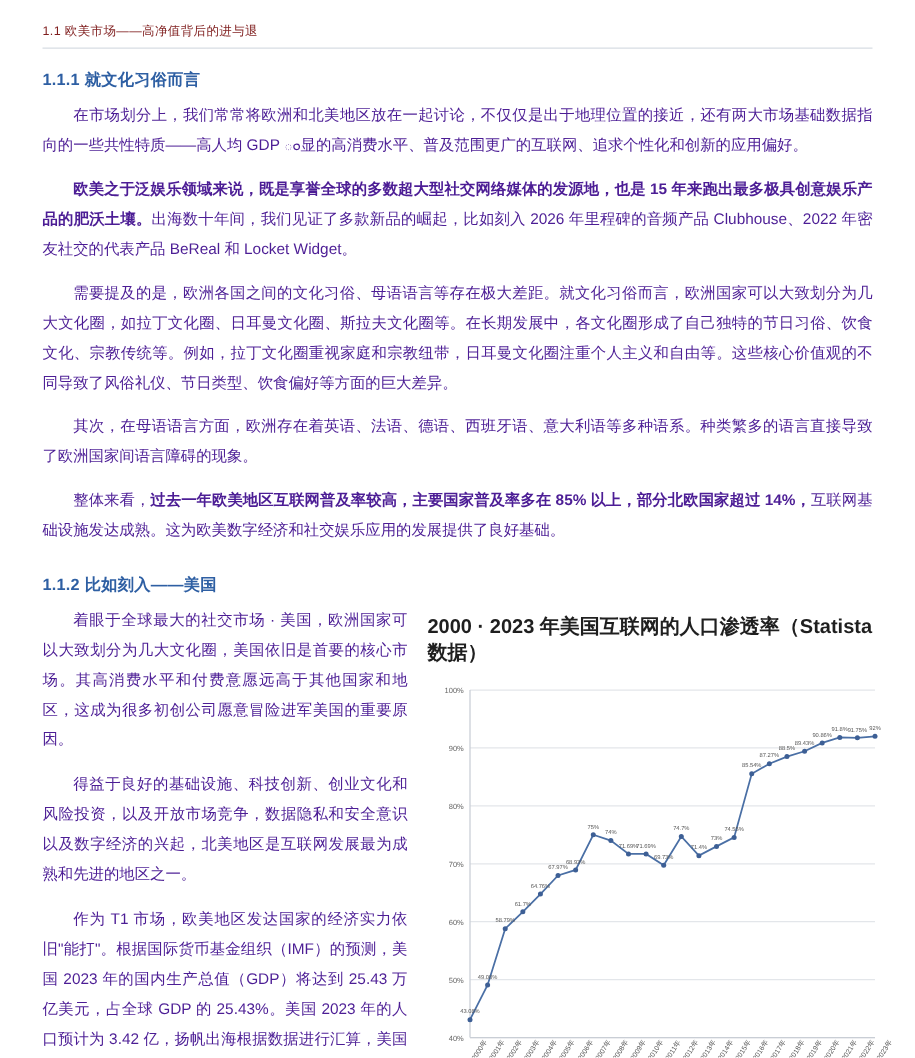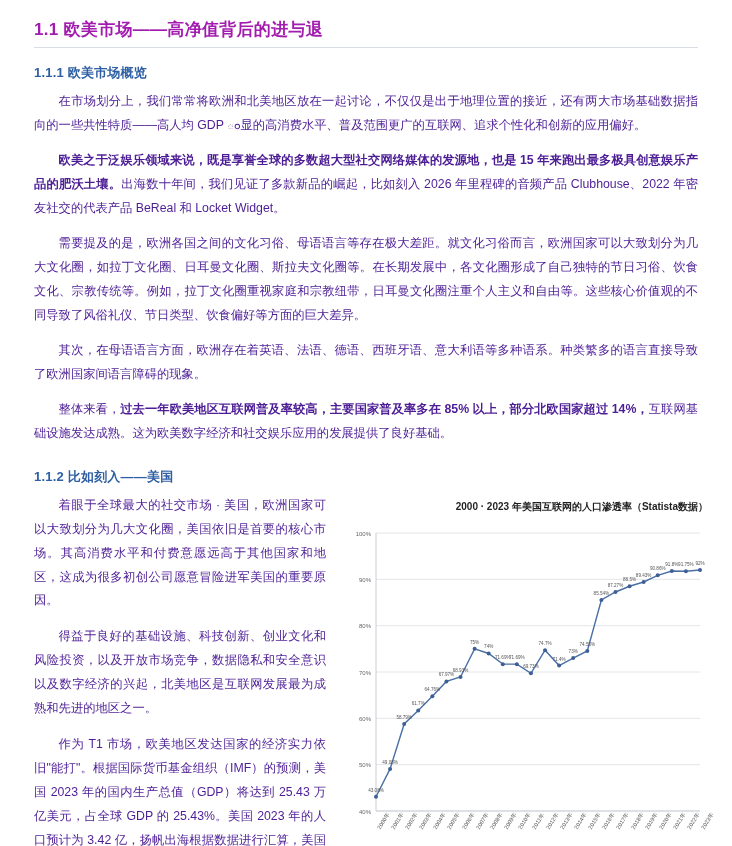--- a/index.html
+++ b/index.html
@@ -15,23 +15,23 @@
     color: #1a1a1a;
     overflow: hidden;
   }
   .page {
     width: 732px;
     height: 846px;
     padding: 18px 34px 0 34px;
     position: relative;
   }
   h1.sec-title {
-    font-size: 17px;
-    font-weight: bold;
-    color: #a21caf;
+    font-size: 10px;
+    font-weight: normal;
+    color: #7f1d1d;
     margin: 0 0 6px 0;
     letter-spacing: 0.3px;
   }
   .rule {
     height: 1px;
     background: #d8dde4;
     margin: 4px 0 16px 0;
   }
   h2.sub-title {
     font-size: 13px;
@@ -64,23 +64,23 @@
   }
   .col-right {
     flex: 1 1 auto;
     padding-top: 6px;
   }
   .chart-box {
     width: 100%;
     position: relative;
   }
   .chart-title {
-    font-size: 10px;
+    font-size: 16px;
     font-weight: bold;
-    text-align: right;
+    text-align: left;
     color: #1f1f1f;
     margin-bottom: 11px;
   }
   .chart-area {
     position: relative;
     width: 100%;
     height: 300px;
   }
   .chart-svg { display: block; }
   .x-labels {
@@ -99,21 +99,21 @@
   .section2 { margin-top: 22px; }
 </style>
 </head>
 <body>
 
 <div class="page">
 
   <h1 class="sec-title">1.1 欧美市场——高净值背后的进与退</h1>
   <div class="rule"></div>
 
-  <h2 class="sub-title">1.1.1 欧美市场概览</h2>
+  <h2 class="sub-title">1.1.1 就文化习俗而言</h2>
 
   <p class="para">在市场划分上，我们常常将欧洲和北美地区放在一起讨论，不仅仅是出于地理位置的接近，还有两大市场基础数据指向的一些共性特质——高人均 GDP ం显的高消费水平、普及范围更广的互联网、追求个性化和创新的应用偏好。</p>
 
   <p class="para">
     <span class="b">欧美之于泛娱乐领域来说，既是享誉全球的多数超大型社交网络媒体的发源地，也是 15 年来跑出最多极具创意娱乐产品的肥沃土壤。</span><span>出海数十年间，我们见证了多款新品的崛起，比如刻入 2026 年里程碑的音频产品 Clubhouse、2022 年密友社交的代表产品 BeReal 和 Locket Widget。</span>
   </p>
 
   <p class="para">需要提及的是，欧洲各国之间的文化习俗、母语语言等存在极大差距。就文化习俗而言，欧洲国家可以大致划分为几大文化圈，如拉丁文化圈、日耳曼文化圈、斯拉夫文化圈等。在长期发展中，各文化圈形成了自己独特的节日习俗、饮食文化、宗教传统等。例如，拉丁文化圈重视家庭和宗教纽带，日耳曼文化圈注重个人主义和自由等。这些核心价值观的不同导致了风俗礼仪、节日类型、饮食偏好等方面的巨大差异。</p>
 
   <p class="para">其次，在母语语言方面，欧洲存在着英语、法语、德语、西班牙语、意大利语等多种语系。种类繁多的语言直接导致了欧洲国家间语言障碍的现象。</p>

